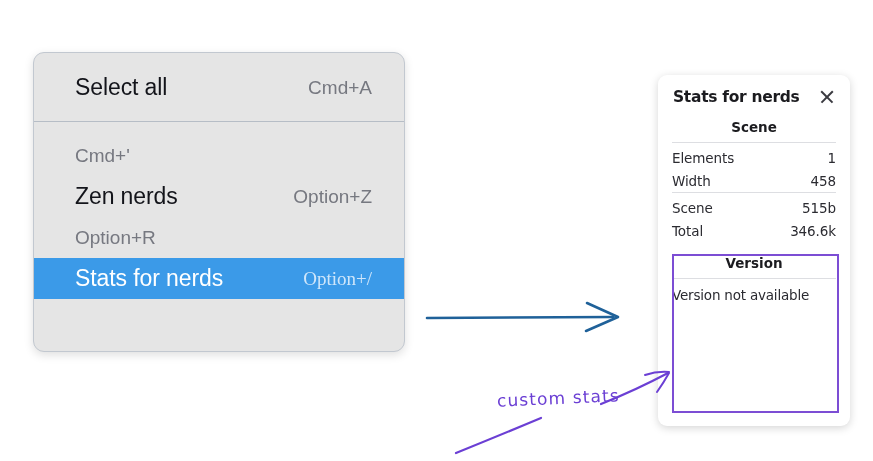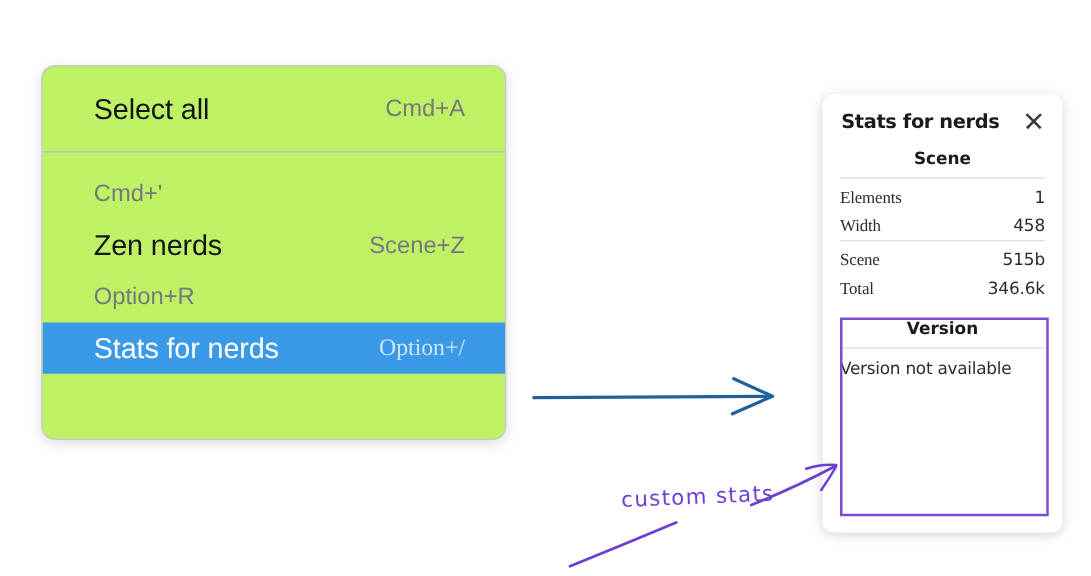--- a/index.html
+++ b/index.html
@@ -16,21 +16,21 @@
     -webkit-font-smoothing: antialiased;
   }
 
   
   .context-menu {
     position: absolute;
     left: 33px;
     top: 52px;
     width: 372px;
     height: 300px;
-    background: #bef264;
+    background: #e5e5e5;
     border: 1px solid #c2c8d0;
     border-radius: 11px;
     box-shadow: 0 3px 10px rgba(0,0,0,0.13);
     box-sizing: border-box;
     overflow: hidden;
   }
   .menu-group-top {
     padding-top: 14px;
     padding-bottom: 13px;
   }
@@ -139,21 +139,21 @@
     margin-bottom: 3px;
   }
   .sp-row {
     display: flex;
     justify-content: space-between;
     align-items: baseline;
     font-size: 13.5px;
     color: #2b2b31;
     padding: 3.5px 0;
   }
-  .sp-row .k { letter-spacing: -0.1px; font-family: Liberation Serif, serif; }
+  .sp-row .k { letter-spacing: -0.1px; }
   .sp-row .v { letter-spacing: -0.1px; }
   .sp-note {
     font-size: 13.5px;
     color: #2b2b31;
     padding: 5px 0 0 0;
     letter-spacing: -0.2px;
   }
 
   
   .sp-highlight {
@@ -202,21 +202,21 @@
   </div>
 
   <div class="menu-separator"></div>
 
   <div class="menu-group-bottom">
     <div class="menu-item">
       <span class="mi-shortcut">Cmd+'</span>
     </div>
     <div class="menu-item">
       <span class="mi-label">Zen nerds</span>
-      <span class="mi-shortcut">Scene+Z</span>
+      <span class="mi-shortcut">Option+Z</span>
     </div>
     <div class="menu-item">
       <span class="mi-shortcut">Option+R</span>
     </div>
     <div class="menu-item selected">
       <span class="mi-label">Stats for nerds</span>
       <span class="mi-shortcut">Option+/</span>
     </div>
     <div class="menu-footer"></div>
   </div>

